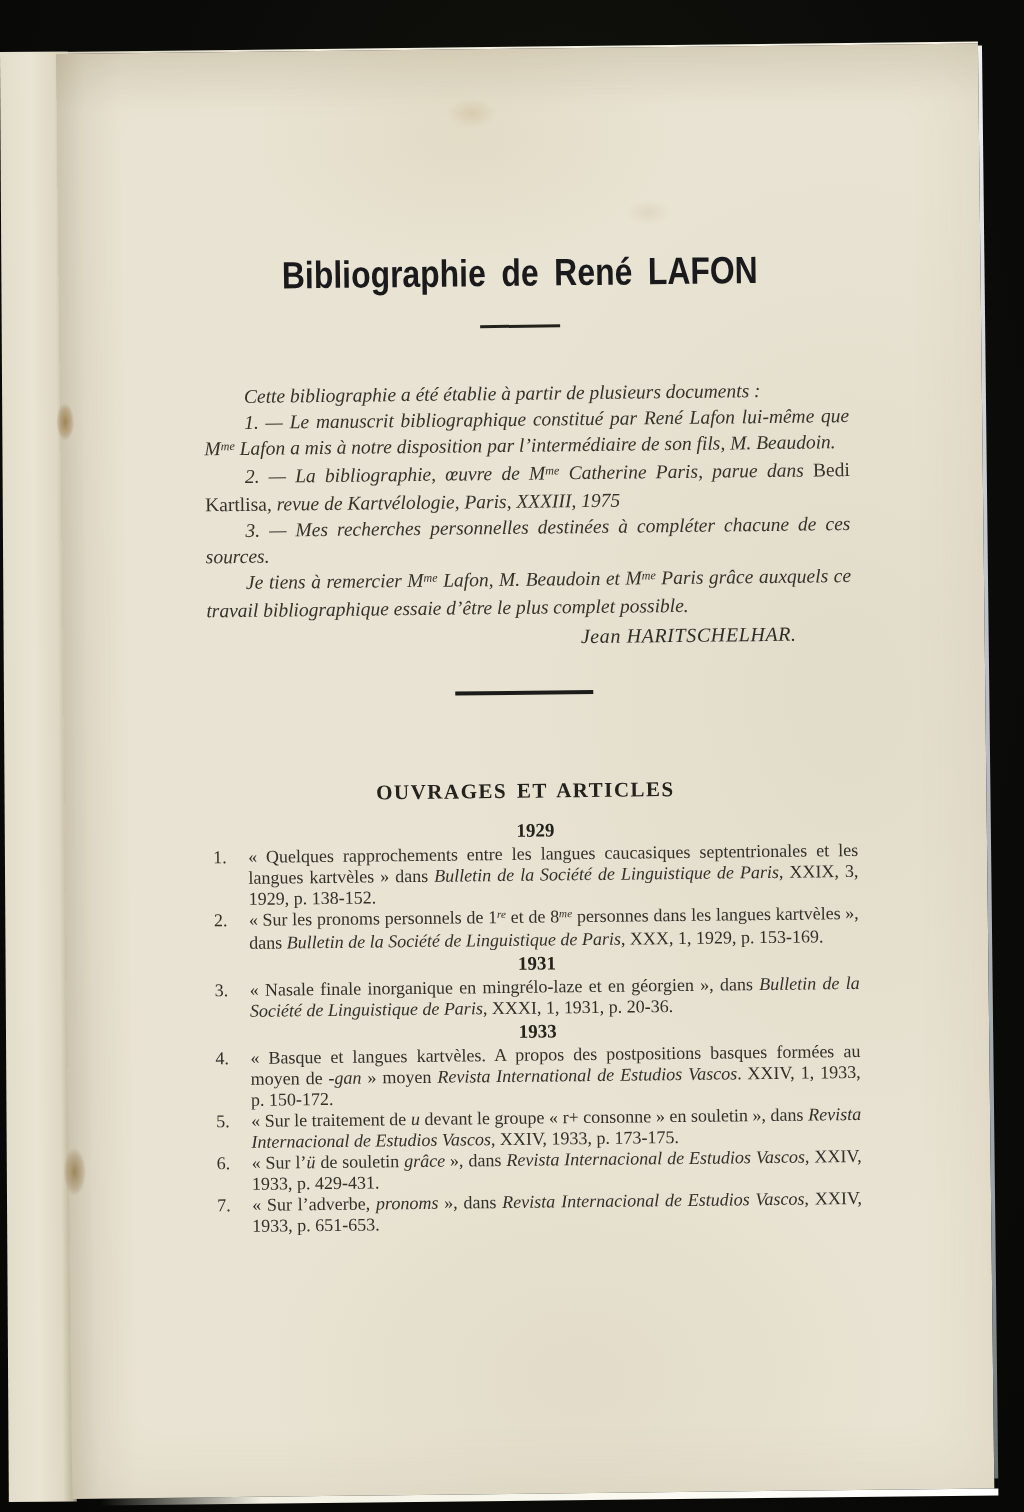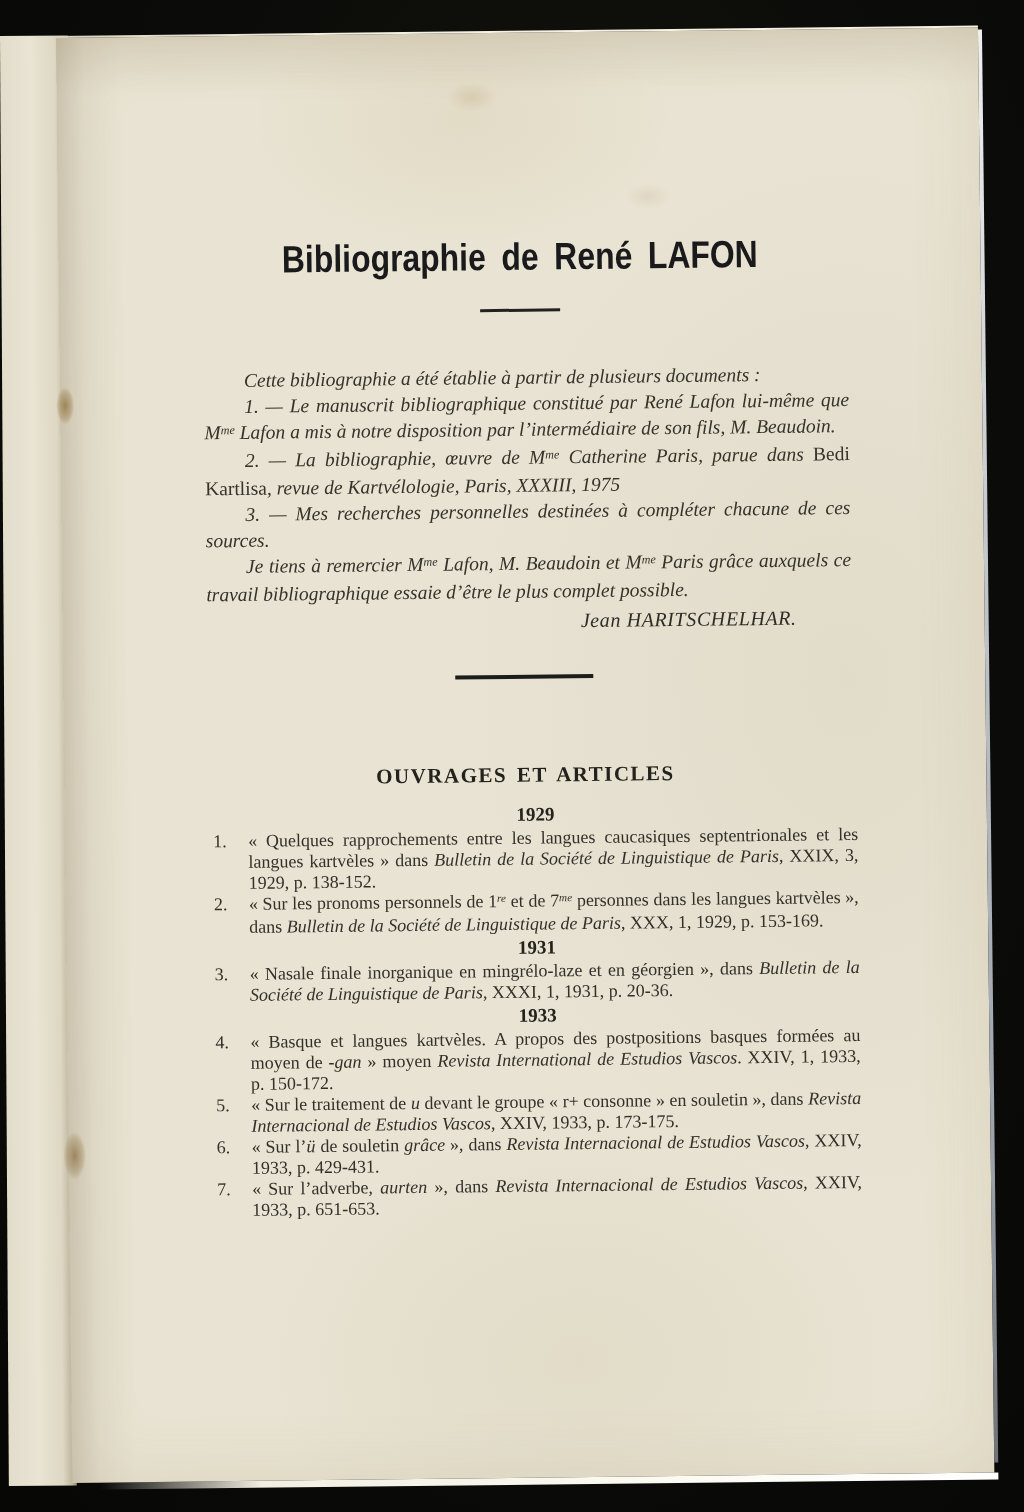--- a/index.html
+++ b/index.html
@@ -2,21 +2,21 @@
 <html><head>
 <meta charset="utf-8">
 <title>Bibliographie de René LAFON</title>
 <style>
   html,body{margin:0;padding:0;}
   body{
     width:1024px;height:1512px;position:relative;overflow:hidden;
     background:radial-gradient(ellipse at 55% 35%, #15160f 0%, #0b0c09 55%, #070806 100%);
     font-family:"Liberation Serif", serif;
   }
-  .scene{position:absolute;inset:0;}
+  .scene{position:absolute;inset:0;margin-top:16px;}
 
   
   .underpage{
     position:absolute;left:0;top:36px;width:68px;height:1450px;
     background:linear-gradient(90deg,#e2ddcb 0%,#e9e4d3 45%,#ddd7c3 80%,#bdb49b 94%,#8f8569 100%);
     transform:rotate(-0.35deg);transform-origin:0 0;
   }
 
   
   .page{
@@ -128,21 +128,21 @@
     <h2 class="section-heading">OUVRAGES ET ARTICLES</h2>
 
     <div class="bibliography">
         <div class="year-heading">1929</div>
         <div class="bib-item">
           <span class="bib-num">1.</span>
           <span class="bib-text"><span>« Quelques rapprochements entre les langues caucasiques septentrionales et les langues kartvèles » dans </span><span class="run-i">Bulletin de la Société de Linguistique de Paris</span><span>, XXIX, 3, 1929, p. 138-152.</span></span>
         </div>
         <div class="bib-item">
           <span class="bib-num">2.</span>
-          <span class="bib-text"><span>« Sur les pronoms personnels de 1</span><span class="run-sup">re</span><span> et de 7</span><span class="run-sup">me</span><span> personnes dans les langues kartvèles », dans </span><span class="run-i">Bulletin de la Société de Linguistique de Paris</span><span>, XXX, 1, 1929, p. 153-169.</span></span>
+          <span class="bib-text"><span>« Sur les pronoms personnels de 1</span><span class="run-sup">re</span><span> et de 8</span><span class="run-sup">me</span><span> personnes dans les langues kartvèles », dans </span><span class="run-i">Bulletin de la Société de Linguistique de Paris</span><span>, XXX, 1, 1929, p. 153-169.</span></span>
         </div>
         <div class="year-heading">1931</div>
         <div class="bib-item">
           <span class="bib-num">3.</span>
           <span class="bib-text"><span>« Nasale finale inorganique en mingrélo-laze et en géorgien », dans </span><span class="run-i">Bulletin de la Société de Linguistique de Paris</span><span>, XXXI, 1, 1931, p. 20-36.</span></span>
         </div>
         <div class="year-heading">1933</div>
         <div class="bib-item">
           <span class="bib-num">4.</span>
           <span class="bib-text"><span>« Basque et langues kartvèles. A propos des postpositions basques formées au moyen de </span><span class="run-i">-gan</span><span> » moyen </span><span class="run-i">Revista International de Estudios Vascos</span><span>. XXIV, 1, 1933, p. 150-172.</span></span>
@@ -150,17 +150,17 @@
         <div class="bib-item">
           <span class="bib-num">5.</span>
           <span class="bib-text"><span>« Sur le traitement de </span><span class="run-i">u</span><span> devant le groupe « r+ consonne » en souletin », dans </span><span class="run-i">Revista Internacional de Estudios Vascos</span><span>, XXIV, 1933, p. 173-175.</span></span>
         </div>
         <div class="bib-item">
           <span class="bib-num">6.</span>
           <span class="bib-text"><span>« Sur l’</span><span class="run-i">ü</span><span> de souletin </span><span class="run-i">grâce</span><span> », dans </span><span class="run-i">Revista Internacional de Estudios Vascos</span><span>, XXIV, 1933, p. 429-431.</span></span>
         </div>
         <div class="bib-item">
           <span class="bib-num">7.</span>
-          <span class="bib-text"><span>« Sur l’adverbe, </span><span class="run-i">aurten</span><span> », dans </span><span class="run-i">Revista Internacional de Estudios Vascos</span><span>, XXIV, 1933, p. 651-653.</span></span>
+          <span class="bib-text"><span>« Sur l’adverbe, </span><span class="run-i">pronoms</span><span> », dans </span><span class="run-i">Revista Internacional de Estudios Vascos</span><span>, XXIV, 1933, p. 651-653.</span></span>
         </div>
       </div>
   </div>
 </div>
 
 </body></html>

